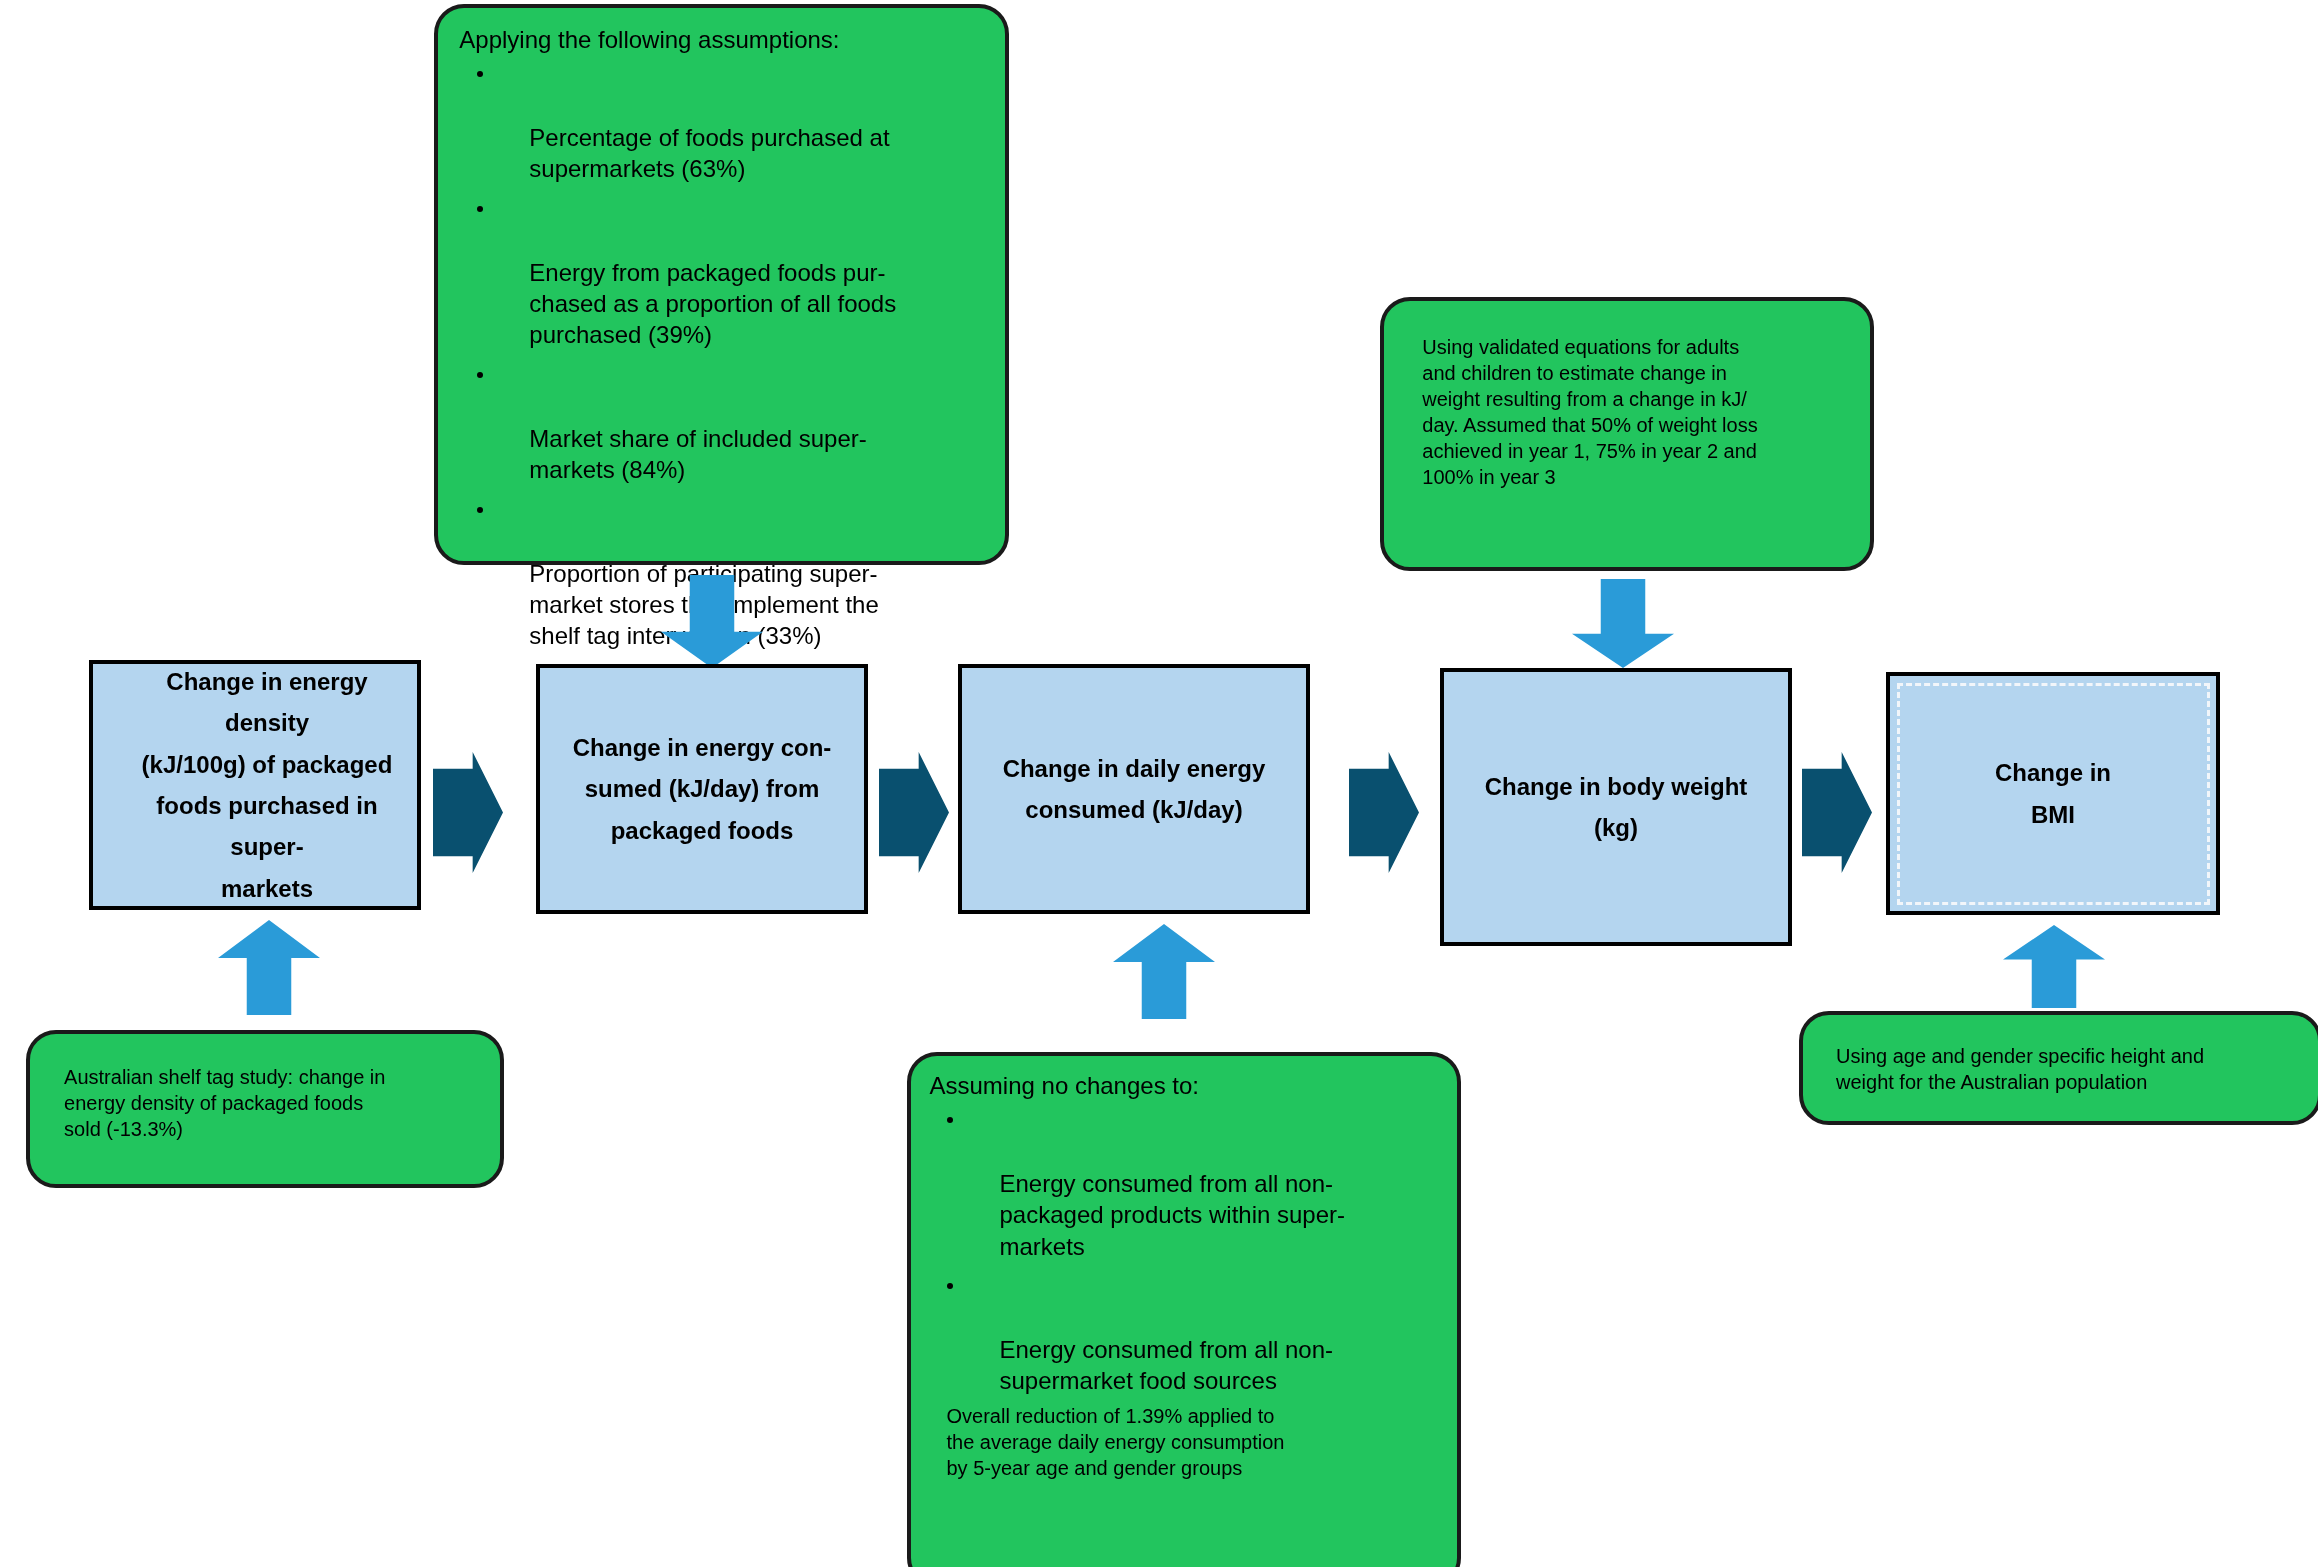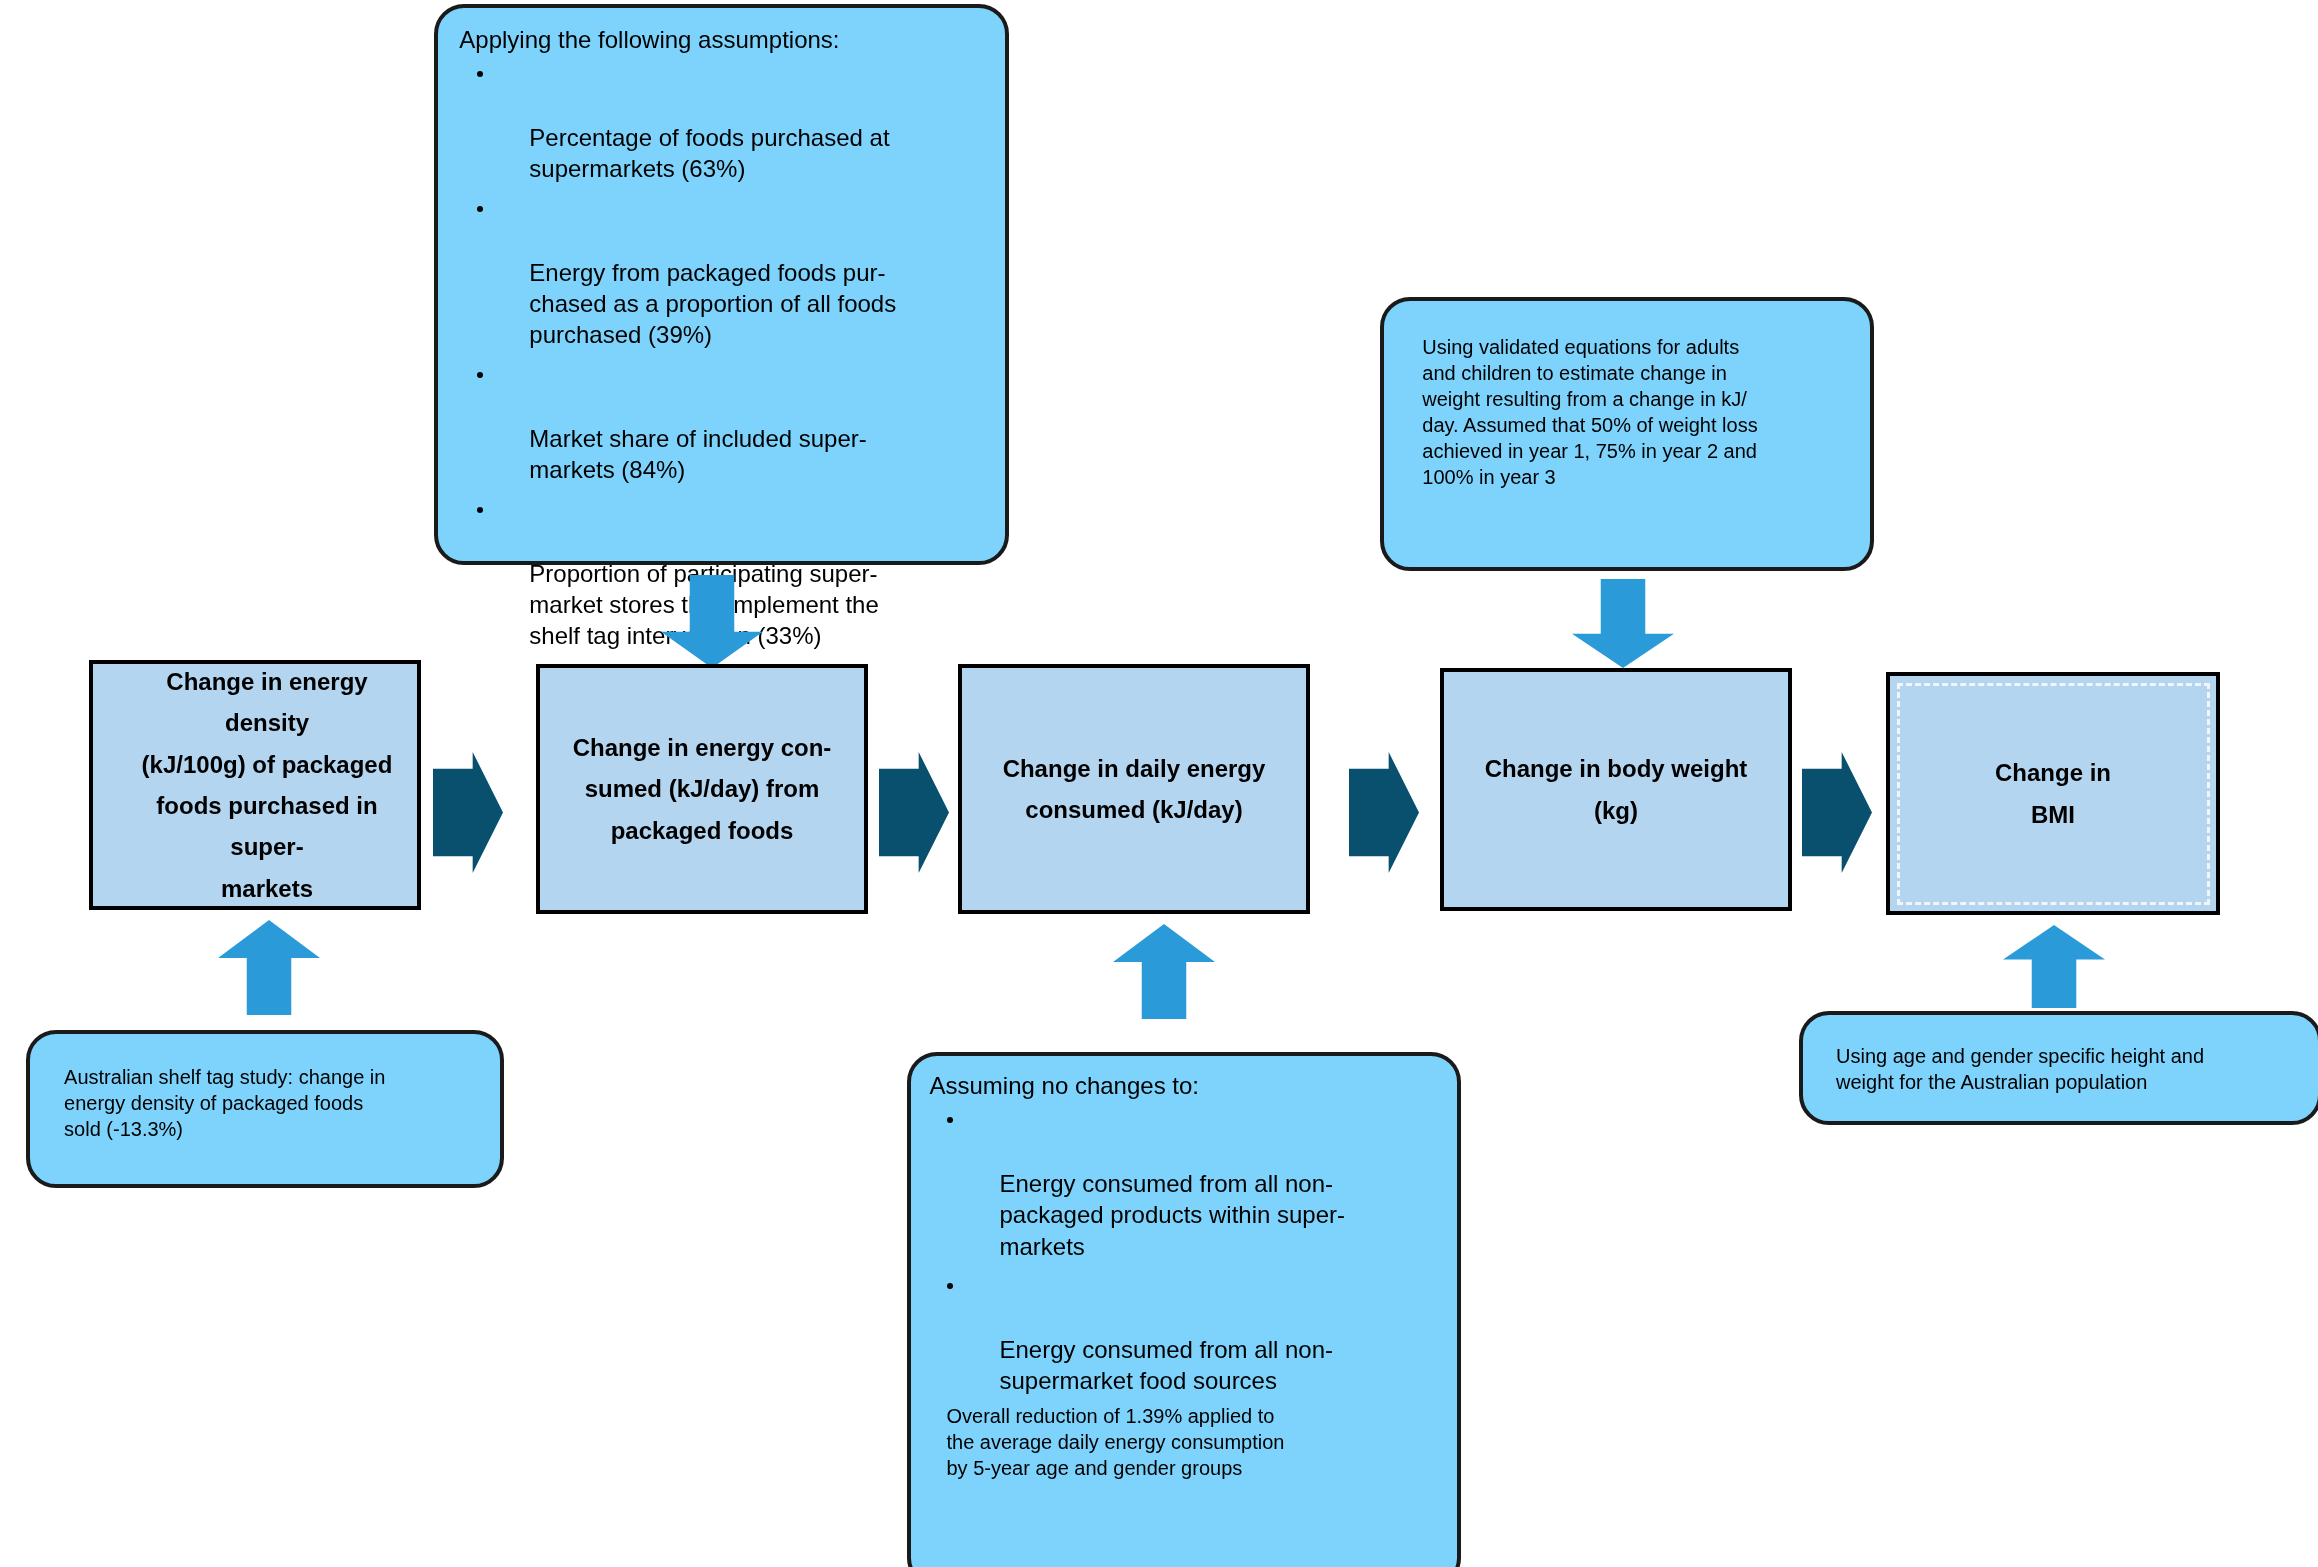--- a/index.html
+++ b/index.html
@@ -12,21 +12,21 @@
     width:2336px;
     height:1568px;
     background:#ffffff;
     overflow:hidden;
   }
 
   
   .callout{
     position:absolute;
     box-sizing:border-box;
-    background:#7dd3fc;
+    background:#22c55e;
     border:4.2px solid #1a1a1a;
     border-radius:30px;
     padding:16px 18.5px 16px 21.3px;
   }
   .callout .lead{
     font-size:24px;
     line-height:1.30;
     margin:0 0 4.6px 0;
     white-space:pre-line;
   }
@@ -174,21 +174,21 @@
     <span class="ptext">Change in daily energy
 consumed (kJ/day)</span>
   </div>
 
   <div class="arrow" style="left:1349px; top:752px; width:70px; height:121px;">
     <svg viewBox="0 0 150 260" preserveAspectRatio="none">
       <polygon points="0,36 85,36 85,0 150,130 85,260 85,224 0,224" fill="#09506f"></polygon>
     </svg>
   </div>
 
-  <div class="procbox" style="left:1440px; top:668px; width:352px; height:243px;">
+  <div class="procbox" style="left:1440px; top:668px; width:352px; height:278px;">
     <span class="ptext">Change in body weight
 (kg)</span>
   </div>
 
   <div class="arrow" style="left:1802px; top:752px; width:70px; height:121px;">
     <svg viewBox="0 0 150 260" preserveAspectRatio="none">
       <polygon points="0,36 85,36 85,0 150,130 85,260 85,224 0,224" fill="#09506f"></polygon>
     </svg>
   </div>
 

